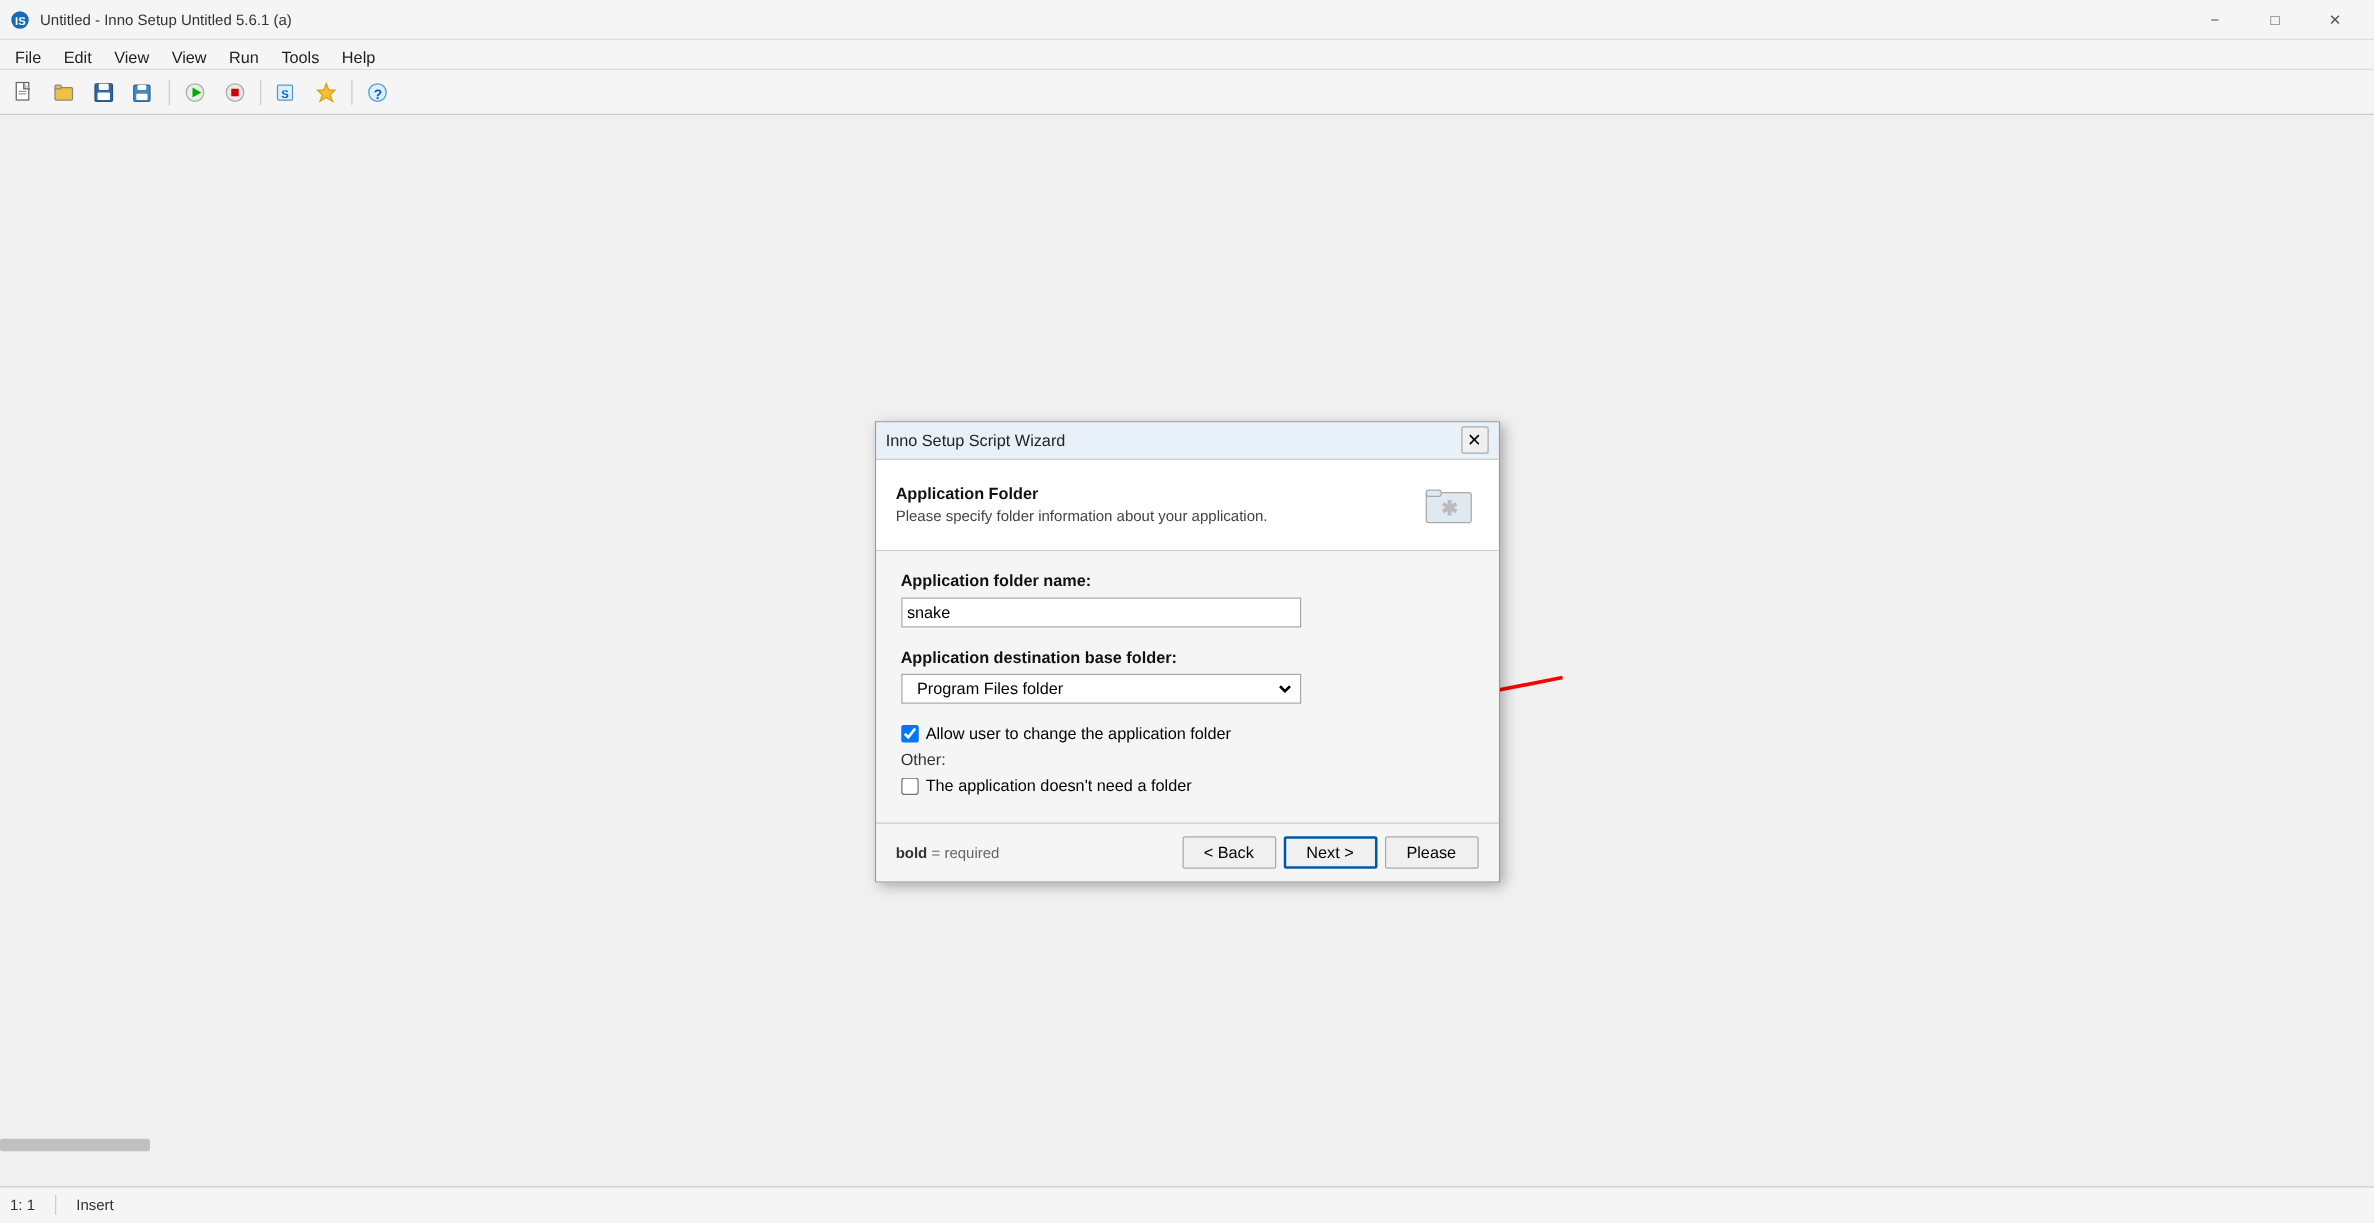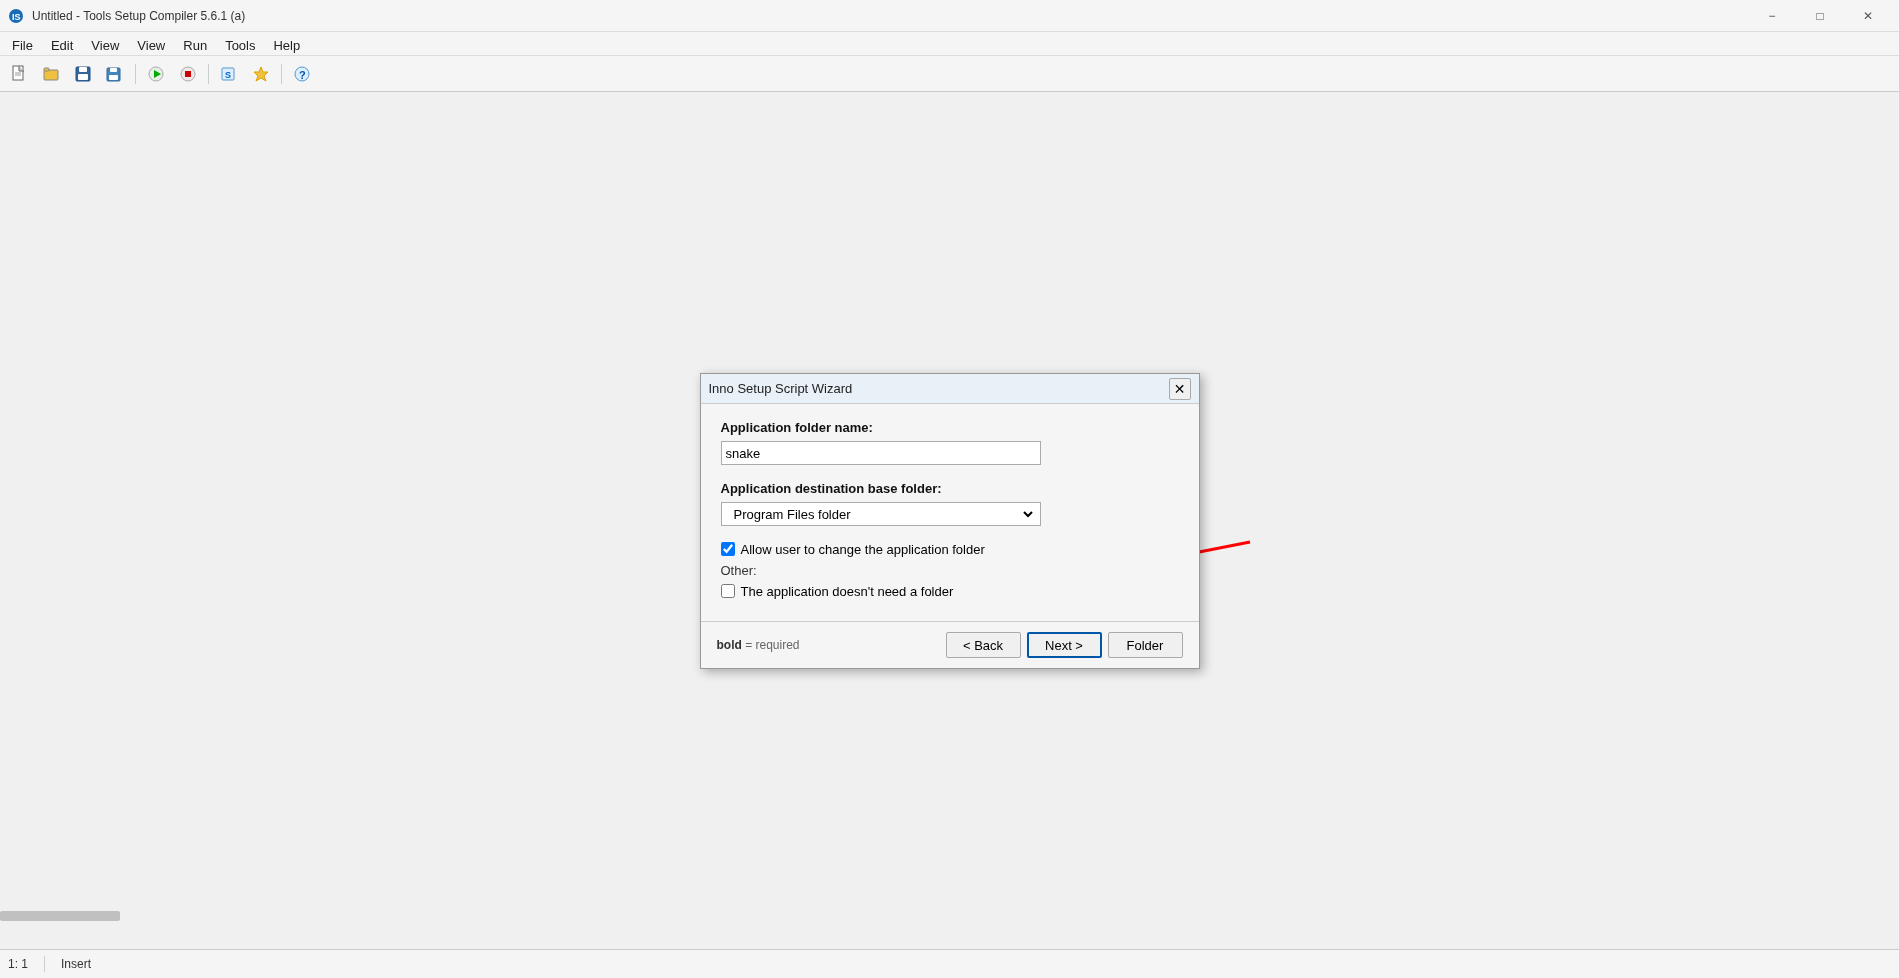--- a/index.html
+++ b/index.html
@@ -246,21 +246,21 @@
       height: 24px;
       border: 1px solid #aaa;
       background: white;
       font-size: 13px;
       padding: 0 4px;
       outline: none;
     }
 
     .checkbox-row {
       display: flex;
-      align-items: flex-start;
+      align-items: flex-end;
       gap: 6px;
       margin-bottom: 6px;
       font-size: 13px;
     }
     .checkbox-row input[type="checkbox"] {
       width: 14px;
       height: 14px;
       cursor: pointer;
     }
     .other-label {
@@ -334,21 +334,21 @@
   </style>
 </head>
 <body>
 
 <div class="title-bar">
   <div class="title-bar-left">
     <svg class="title-bar-icon" viewBox="0 0 16 16">
       <circle cx="8" cy="8" r="7" fill="#1a6bb5"></circle>
       <text x="4" y="12" fill="white" font-size="9" font-weight="bold">IS</text>
     </svg>
-    <span class="title-bar-title">Untitled - Tools Setup Compiler 5.6.1 (a)</span>
+    <span class="title-bar-title">Untitled - Inno Setup Untitled 5.6.1 (a)</span>
   </div>
   <div class="title-bar-controls">
     <button class="title-bar-btn">−</button>
     <button class="title-bar-btn">□</button>
     <button class="title-bar-btn close">✕</button>
   </div>
 </div>
 
 <div class="menu-bar">
   <span class="menu-item">File</span>
@@ -448,20 +448,33 @@
   </svg>
 
   <div class="dialog-overlay">
     <div class="dialog">
 
       <div class="dialog-title-bar">
         <span class="dialog-title-text">Inno Setup Script Wizard</span>
         <button class="dialog-close-btn">✕</button>
       </div>
 
+      <div class="dialog-header">
+        <div class="dialog-header-text">
+          <div class="dialog-header-title">Application Folder</div>
+          <div class="dialog-header-subtitle">Please specify folder information about your application.</div>
+        </div>
+        <div class="dialog-header-icon">
+          <svg width="40" height="40" viewBox="0 0 40 40">
+            <rect x="2" y="10" width="36" height="24" fill="#e0e8f0" stroke="#aaa" stroke-width="1" rx="2"></rect>
+            <rect x="2" y="8" width="12" height="5" fill="#e0e8f0" stroke="#aaa" stroke-width="1" rx="2"></rect>
+            <text x="14" y="28" fill="#bbb" font-size="16" font-weight="bold">✱</text>
+          </svg>
+        </div>
+      </div>
 
       <div class="dialog-body">
 
         <div class="form-group">
           <label class="form-label">Application folder name:</label>
           <input class="form-input" type="text" value="snake" style="">
         </div>
 
         <div class="form-group">
           <label class="form-label">Application destination base folder:</label>
@@ -488,21 +501,21 @@
       </div>
 
       <div class="dialog-footer">
         <span class="footer-hint">
           <strong>bold</strong>
           <span> = required</span>
         </span>
         <div class="footer-buttons">
           <button class="btn">&lt; Back</button>
           <button class="btn btn-primary">Next &gt;</button>
-          <button class="btn">Folder</button>
+          <button class="btn">Please</button>
         </div>
       </div>
 
     </div>
   </div>
 
   <div class="scroll-area">
     <div class="scroll-thumb"></div>
   </div>
 

